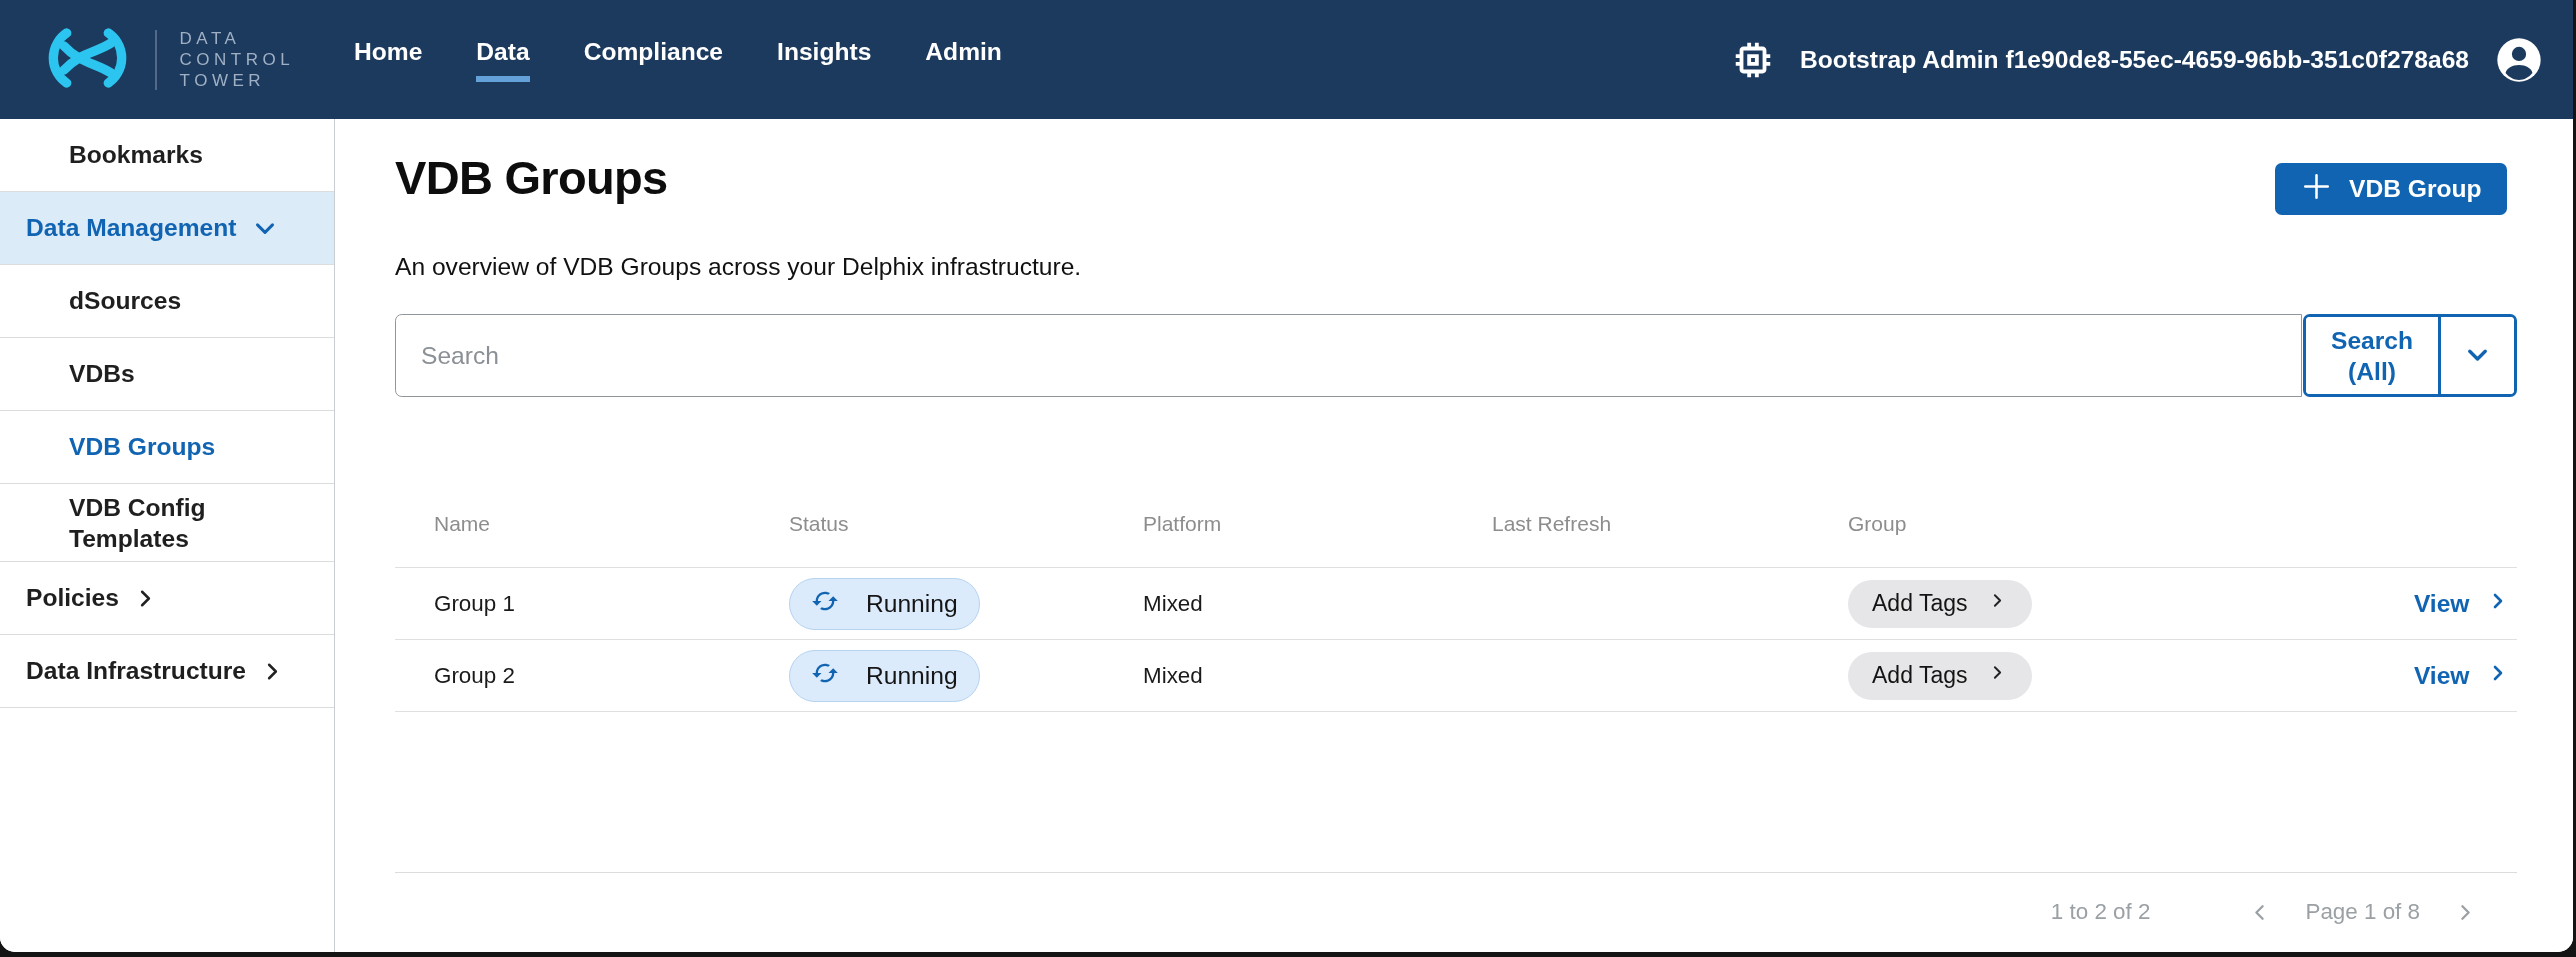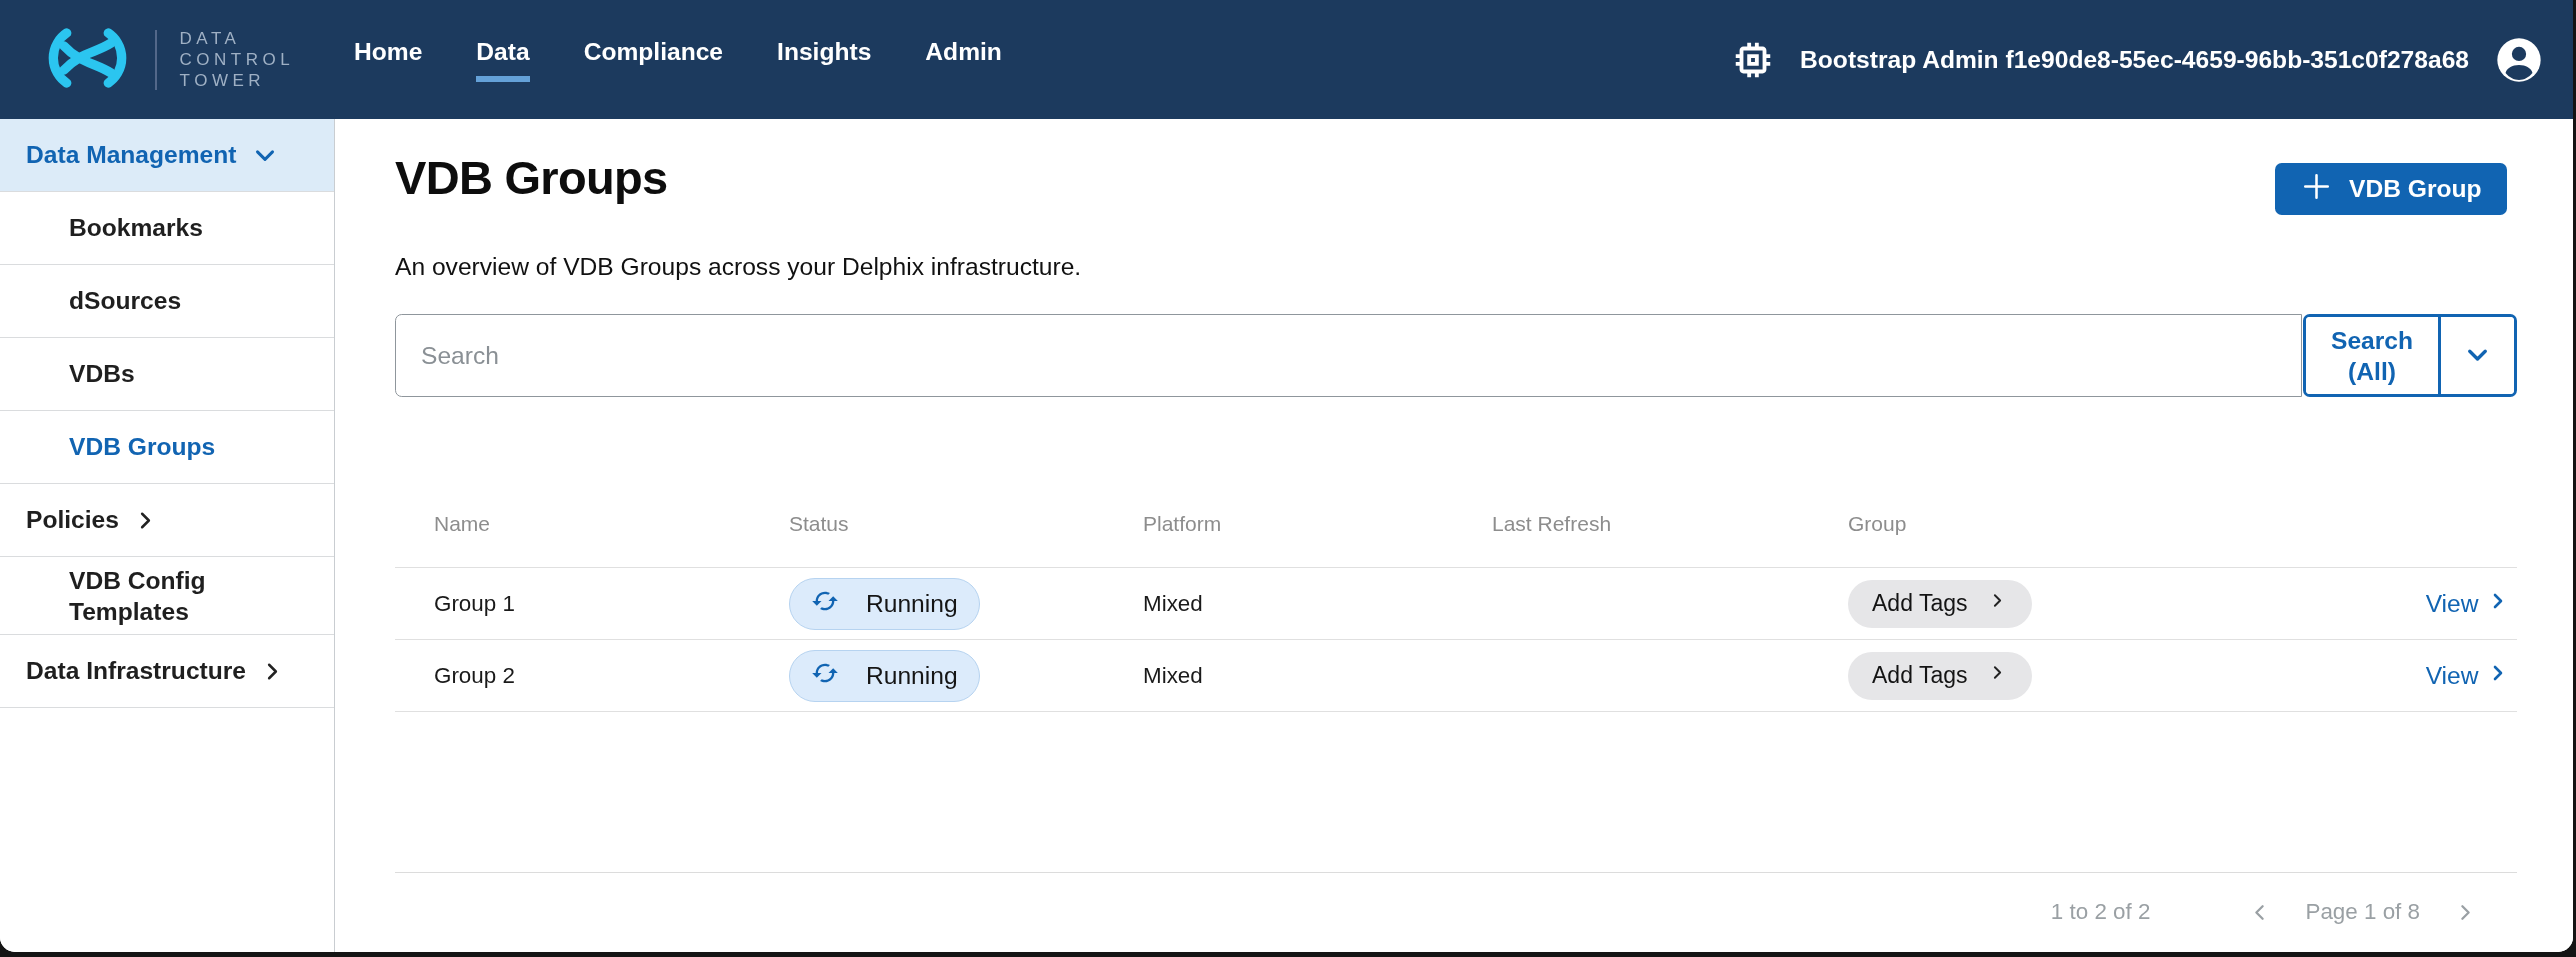--- a/index.html
+++ b/index.html
@@ -71,21 +71,21 @@
   .td { font-size:22.4px; color:#1a1a1a; }
   .td.first { padding-left:39px; }
   .status-badge { display:inline-flex; align-items:center; gap:27px; height:52px;
                   padding:0 21px; border-radius:26px; background:#dcebfb;
                   border:1.5px solid #b6d3f0; font-size:24.6px; color:#151515; font-weight:500;
                   width:max-content; }
   .tag-pill { display:inline-flex; align-items:center; gap:19.4px; height:48px; padding:0 24px;
               border:none; border-radius:24px; background:#e6e6e8; font-size:23px; color:#141414;
               cursor:pointer; width:max-content; font-family:"Liberation Sans", sans-serif; }
   .view-cell { display:flex; justify-content:flex-end; }
-  .view-link { display:inline-flex; align-items:center; gap:7px; font-size:24.6px; font-weight:400;
+  .view-link { display:inline-flex; align-items:center; gap:16px; font-size:24.6px; font-weight:700;
                color:#1164b2; cursor:pointer; text-decoration:none; padding-right:7.5px; }
 
   .table-spacer { height:161px; border-bottom:1.5px solid #dcdcdc; }
   .pagination { height:78px; display:flex; align-items:center; justify-content:flex-end;
                 gap:33px; padding-right:39px; color:#9aa0a4; font-size:22.4px; }
   .pagination .range { margin-right:64px; }
   .pg-btn { background:none; border:none; cursor:pointer; display:flex; align-items:center; }
 </style>
 </head>
 <body>
@@ -144,50 +144,50 @@
         <svg width="52" height="52" viewBox="0 0 24 24">
           <circle cx="12" cy="12" r="10" fill="#ffffff"></circle>
           <circle cx="12" cy="9.2" r="3.3" fill="#1c3a5e"></circle>
           <path d="M12 14.3c-3.1 0-5.8 1.5-6.2 3.7 1.6 2 3.8 3.2 6.2 3.2s4.6-1.2 6.2-3.2c-.4-2.2-3.1-3.7-6.2-3.7z" fill="#1c3a5e"></path>
         </svg>
       </button>
     </div>
   </header>
 
   <aside class="sidebar">
+    <div class="side-item sub">
+      <span>Bookmarks</span>
+    </div>
     <div class="side-item header-expanded">
       <span>Data Management</span>
       <span class="chev">
         <svg width="30" height="30" viewBox="0 0 24 24" fill="none">
             <path d="M6 9.5l6 6 6-6" stroke="#1164b2" stroke-width="2.4" stroke-linecap="round" stroke-linejoin="round"></path>
           </svg>
       </span>
     </div>
     <div class="side-item sub">
-      <span>Bookmarks</span>
-    </div>
-    <div class="side-item sub">
       <span>dSources</span>
     </div>
     <div class="side-item sub">
       <span>VDBs</span>
     </div>
     <div class="side-item sub selected">
       <span>VDB Groups</span>
+    </div>
+    <div class="side-item sub" style="line-height:31px;">
+      <span style="max-width:224px;">VDB Config Templates</span>
     </div>
     <div class="side-item">
       <span>Policies</span>
       <span class="chev">
         <svg width="27" height="27" viewBox="0 0 24 24" fill="none">
             <path d="M9 6l6 6-6 6" stroke="#222" stroke-width="2.2" stroke-linecap="round" stroke-linejoin="round"></path>
           </svg>
       </span>
-    </div>
-    <div class="side-item sub" style="line-height:31px;">
-      <span style="max-width:224px;">VDB Config Templates</span>
     </div>
     <div class="side-item">
       <span>Data Infrastructure</span>
       <span class="chev">
         <svg width="27" height="27" viewBox="0 0 24 24" fill="none">
             <path d="M9 6l6 6-6 6" stroke="#222" stroke-width="2.2" stroke-linecap="round" stroke-linejoin="round"></path>
           </svg>
       </span>
     </div>
   </aside>

